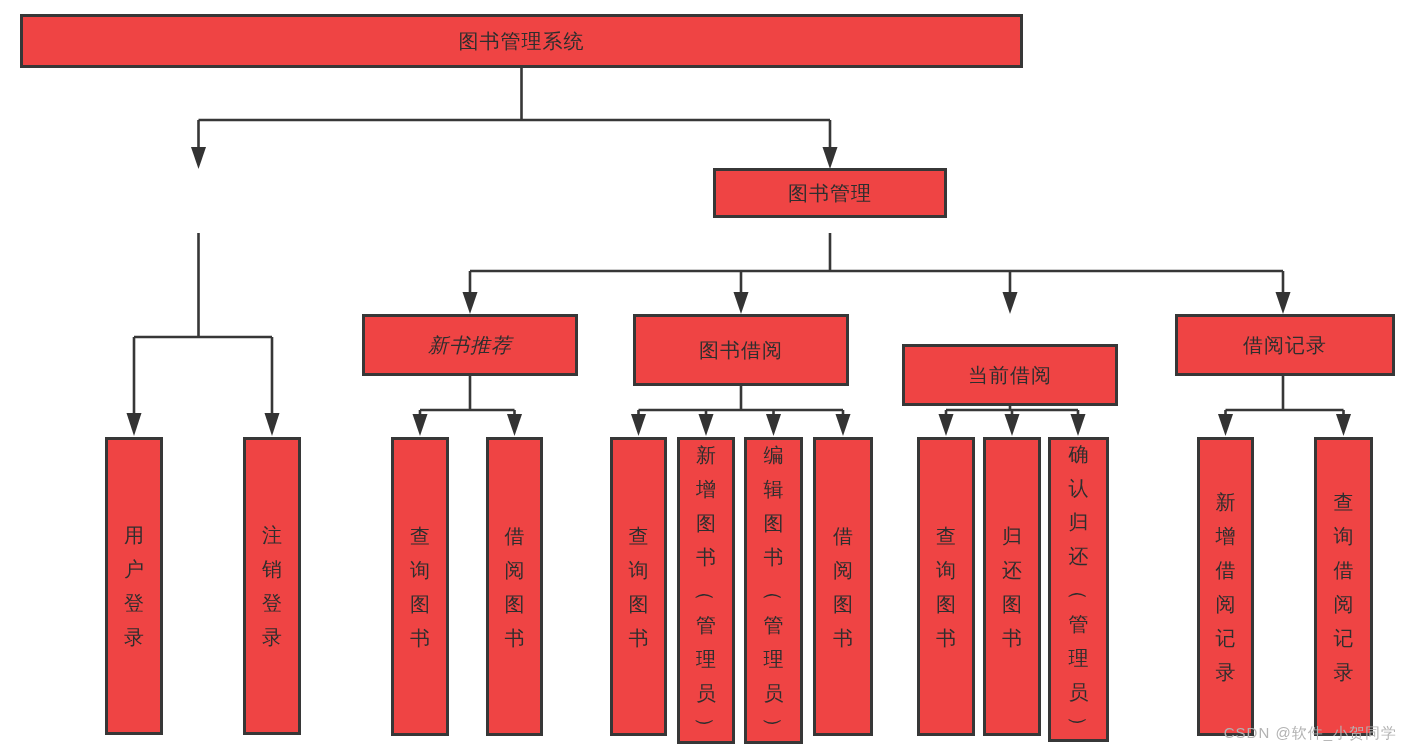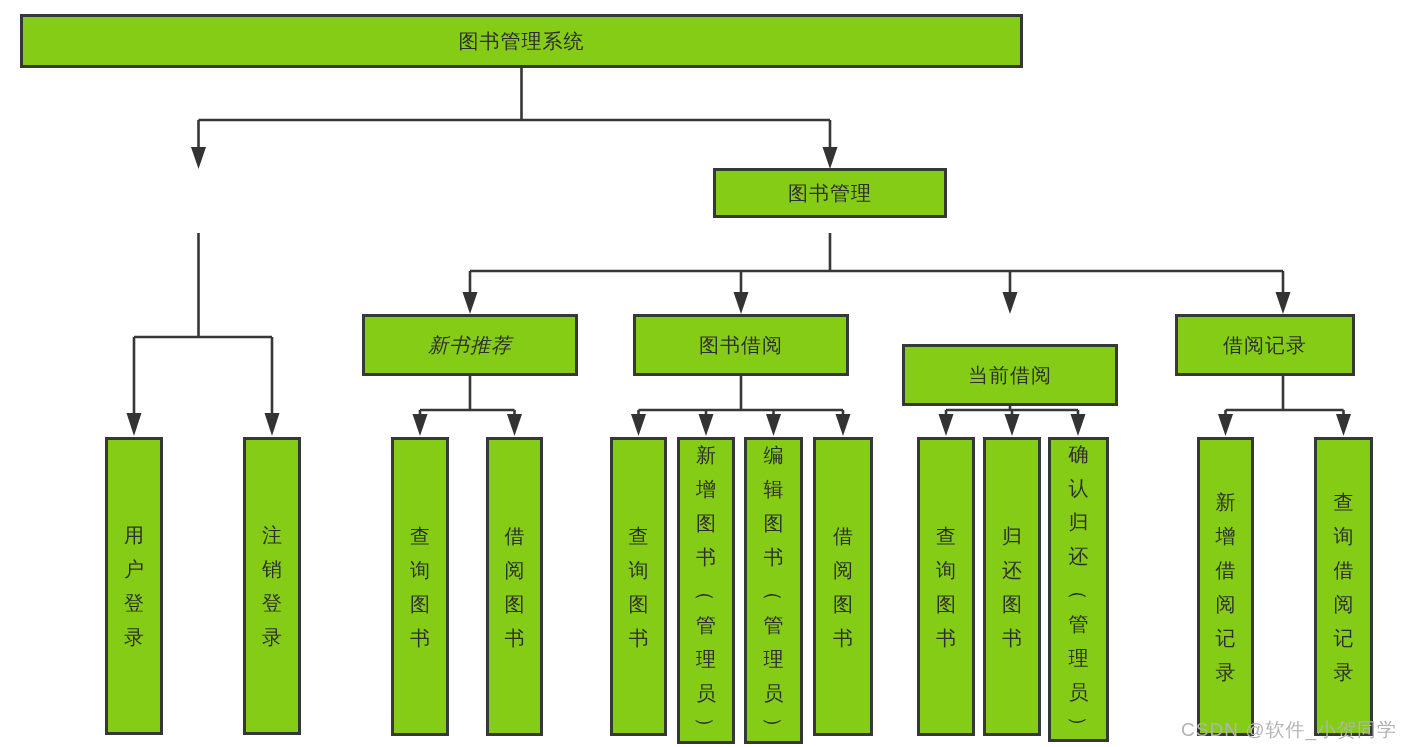--- a/index.html
+++ b/index.html
@@ -13,21 +13,21 @@
   }
   .connectors {
     position: absolute;
     left: 0; top: 0;
     width: 1405px; height: 747px;
     z-index: 1;
   }
   .box {
     position: absolute;
     box-sizing: border-box;
-    background: #84cc16;
+    background: #ef4444;
     border: 3px solid #373737;
     color: #2e2e2e;
     display: flex;
     align-items: center;
     justify-content: center;
     font-size: 20px;
     letter-spacing: 1px;
     z-index: 2;
   }
   .vtext {
@@ -38,21 +38,21 @@
     row-gap: 14px;
     letter-spacing: 0;
     line-height: 1;
   }
   .vchar { display: block; line-height: 1; }
   .vparen { transform: rotate(90deg); }
   .watermark {
     position: absolute;
     right: 8px;
     bottom: 4px;
-    font-size: 19px;
+    font-size: 15px;
     color: #b3b3b3;
     letter-spacing: 1px;
     z-index: 3;
     white-space: nowrap;
   }
 </style>
 </head>
 <body>
 
 <div class="canvas">
@@ -98,23 +98,23 @@
       <polygon points="1218,414 1233,414 1225.5,436"></polygon>
       <polygon points="1336,414 1351,414 1343.5,436"></polygon>
     </g>
   </svg>
 
   <div class="box" style="left:20px; top:14px; width:1003px; height:54px;">图书管理系统</div>
 
   <div class="box" style="left:713px; top:168px; width:234px; height:50px;">图书管理</div>
 
   <div class="box" style="left:362px; top:314px; width:216px; height:62px;font-style:italic;">新书推荐</div>
-  <div class="box" style="left:633px; top:314px; width:216px; height:62px;">图书借阅</div>
+  <div class="box" style="left:633px; top:314px; width:216px; height:72px;">图书借阅</div>
   <div class="box" style="left:902px; top:314px; width:216px; height:62px;margin-top:30px;">当前借阅</div>
-  <div class="box" style="left:1175px; top:314px; width:180px; height:62px;">借阅记录</div>
+  <div class="box" style="left:1175px; top:314px; width:220px; height:62px;">借阅记录</div>
 
   <div class="box vtext" style="left:105px; top:437px; width:58px; height:298px;">
       <span class="vchar">用</span>
       <span class="vchar">户</span>
       <span class="vchar">登</span>
       <span class="vchar">录</span>
     </div>
   <div class="box vtext" style="left:243px; top:437px; width:58px; height:298px;">
       <span class="vchar">注</span>
       <span class="vchar">销</span>

